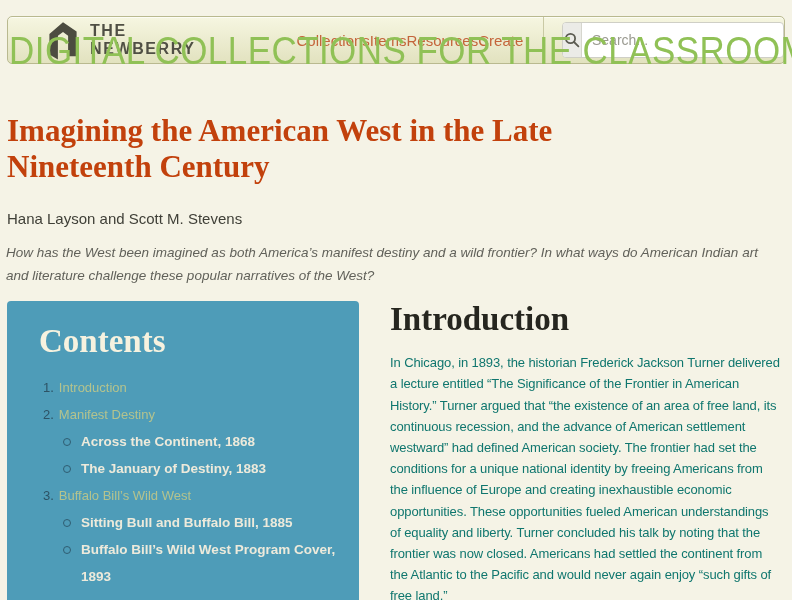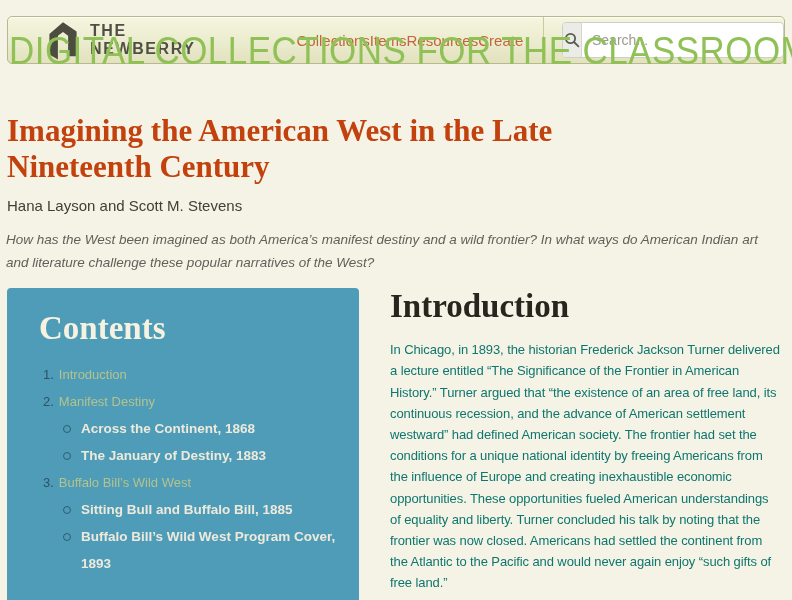--- a/index.html
+++ b/index.html
@@ -49,21 +49,21 @@
     transform: scaleX(0.92); transform-origin: left center;
   }
 
   
   .page-title {
     margin: 40px 8px 0 7px; max-width: 655px;
     font-family: "Liberation Serif", serif;
     font-size: 31px; line-height: 1.16; font-weight: 700;
     color: #c2410c;
   }
-  .authors { margin: 12px 8px 0 7px; font-size: 15px; color: #3f3f37; }
+  .authors { margin: 25px 8px 0 7px; font-size: 15px; color: #3f3f37; }
   .tagline {
     margin: 15px 8px 0 6px; max-width: 780px;
     font-style: italic; font-size: 13.5px; line-height: 1.68;
     color: #61615a;
   }
 
   
   .columns { display: flex; align-items: flex-start; gap: 31px; margin: 14px 10px 0 7px; }
 
   .contents-box {

